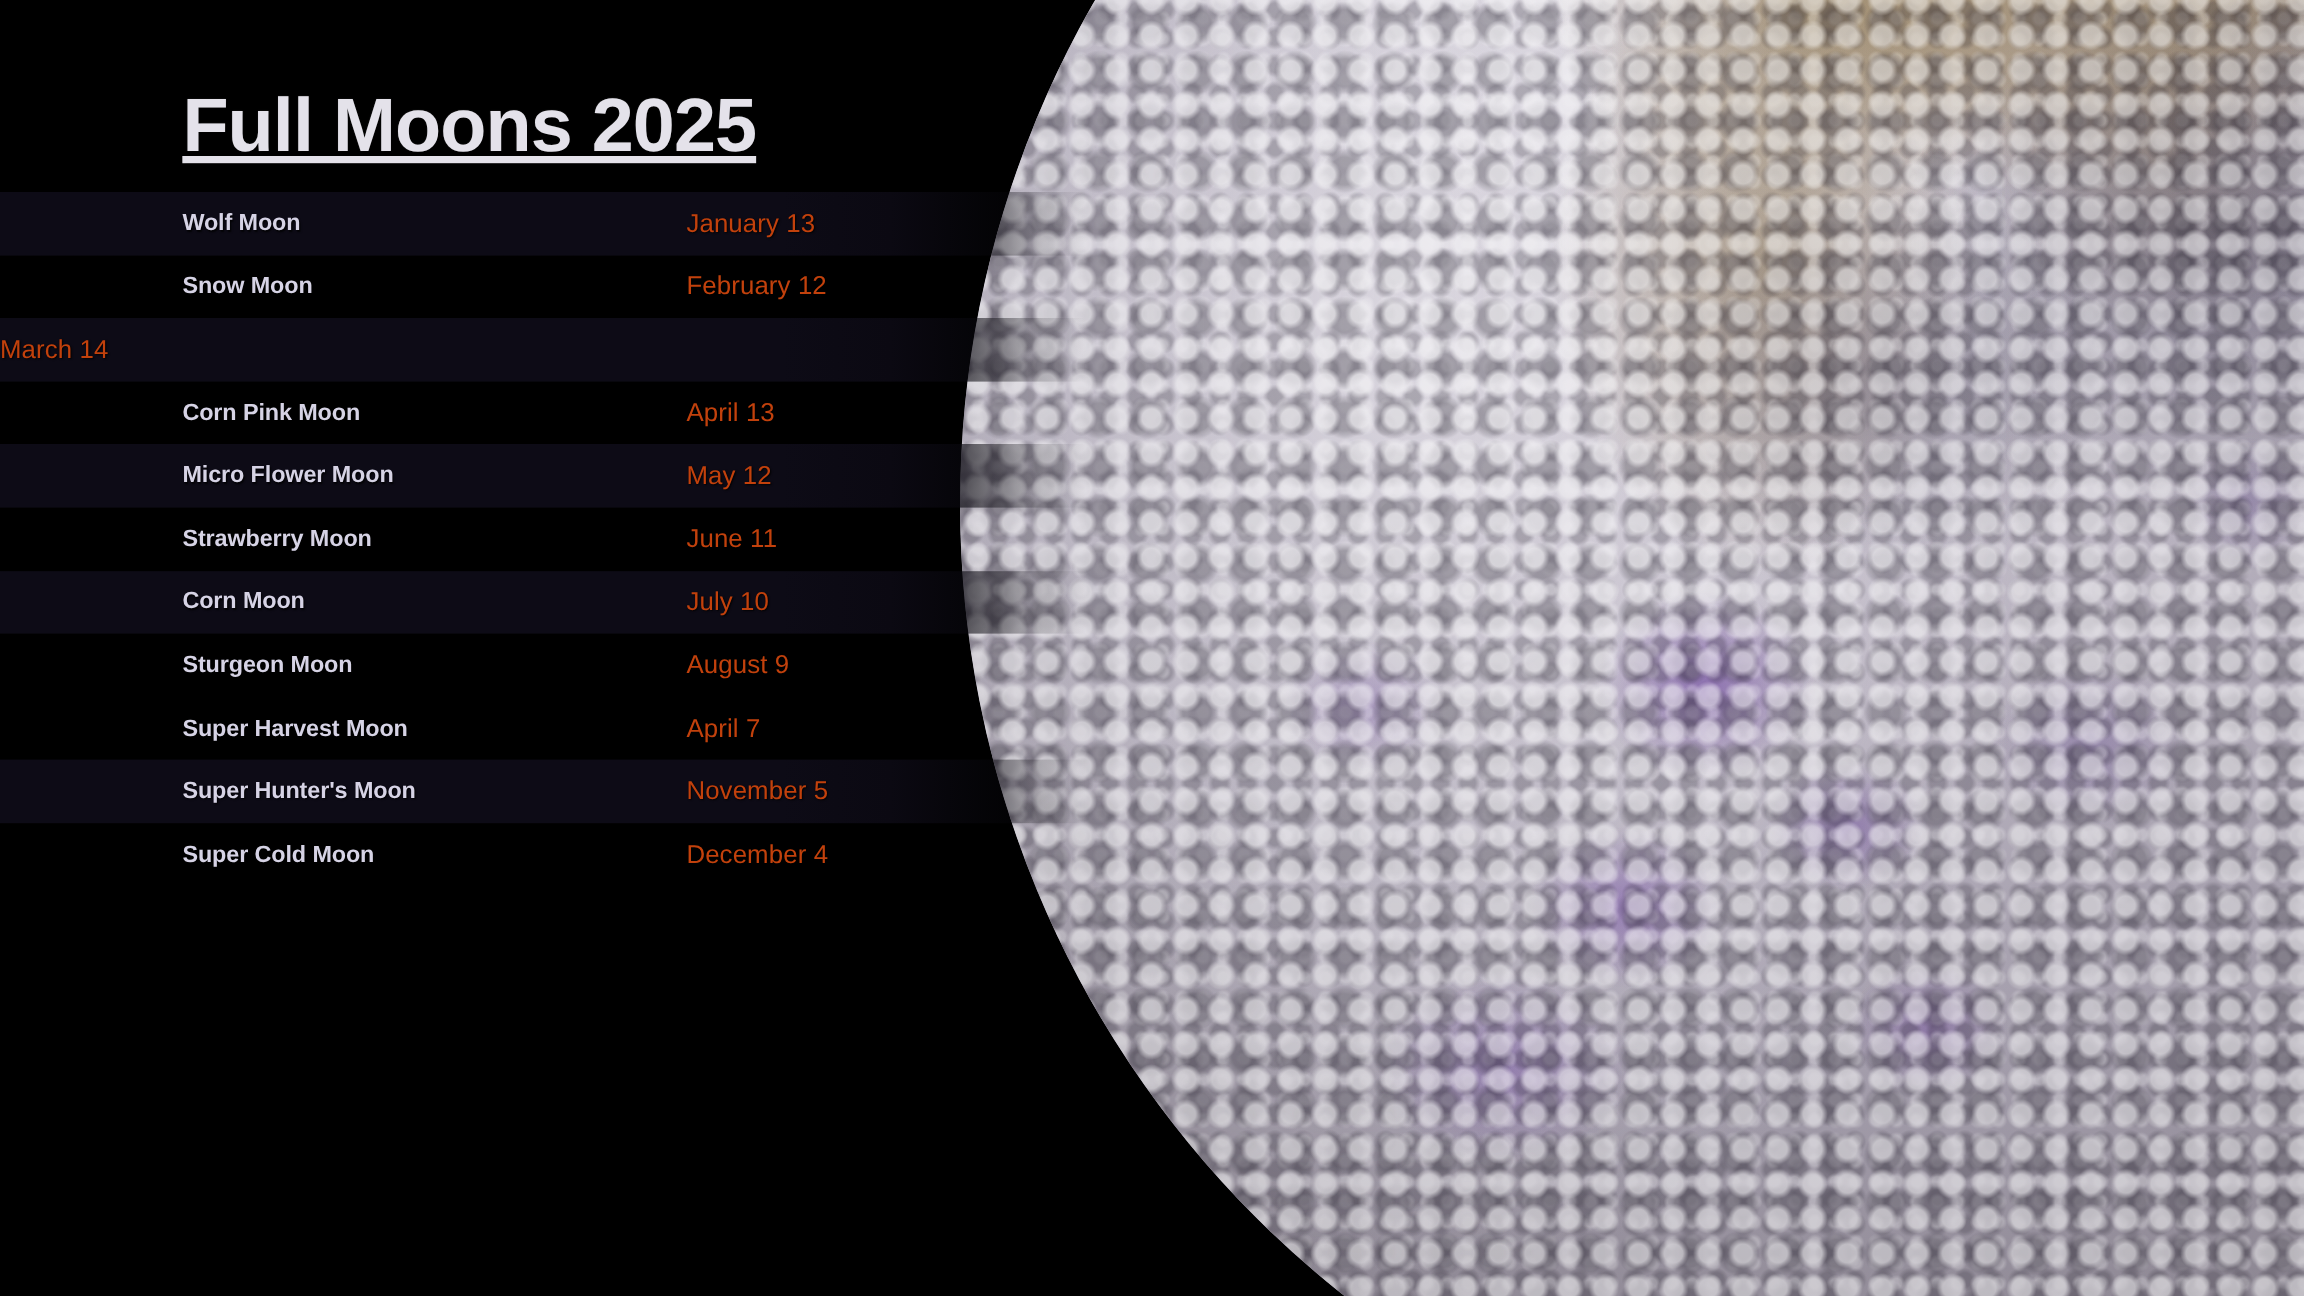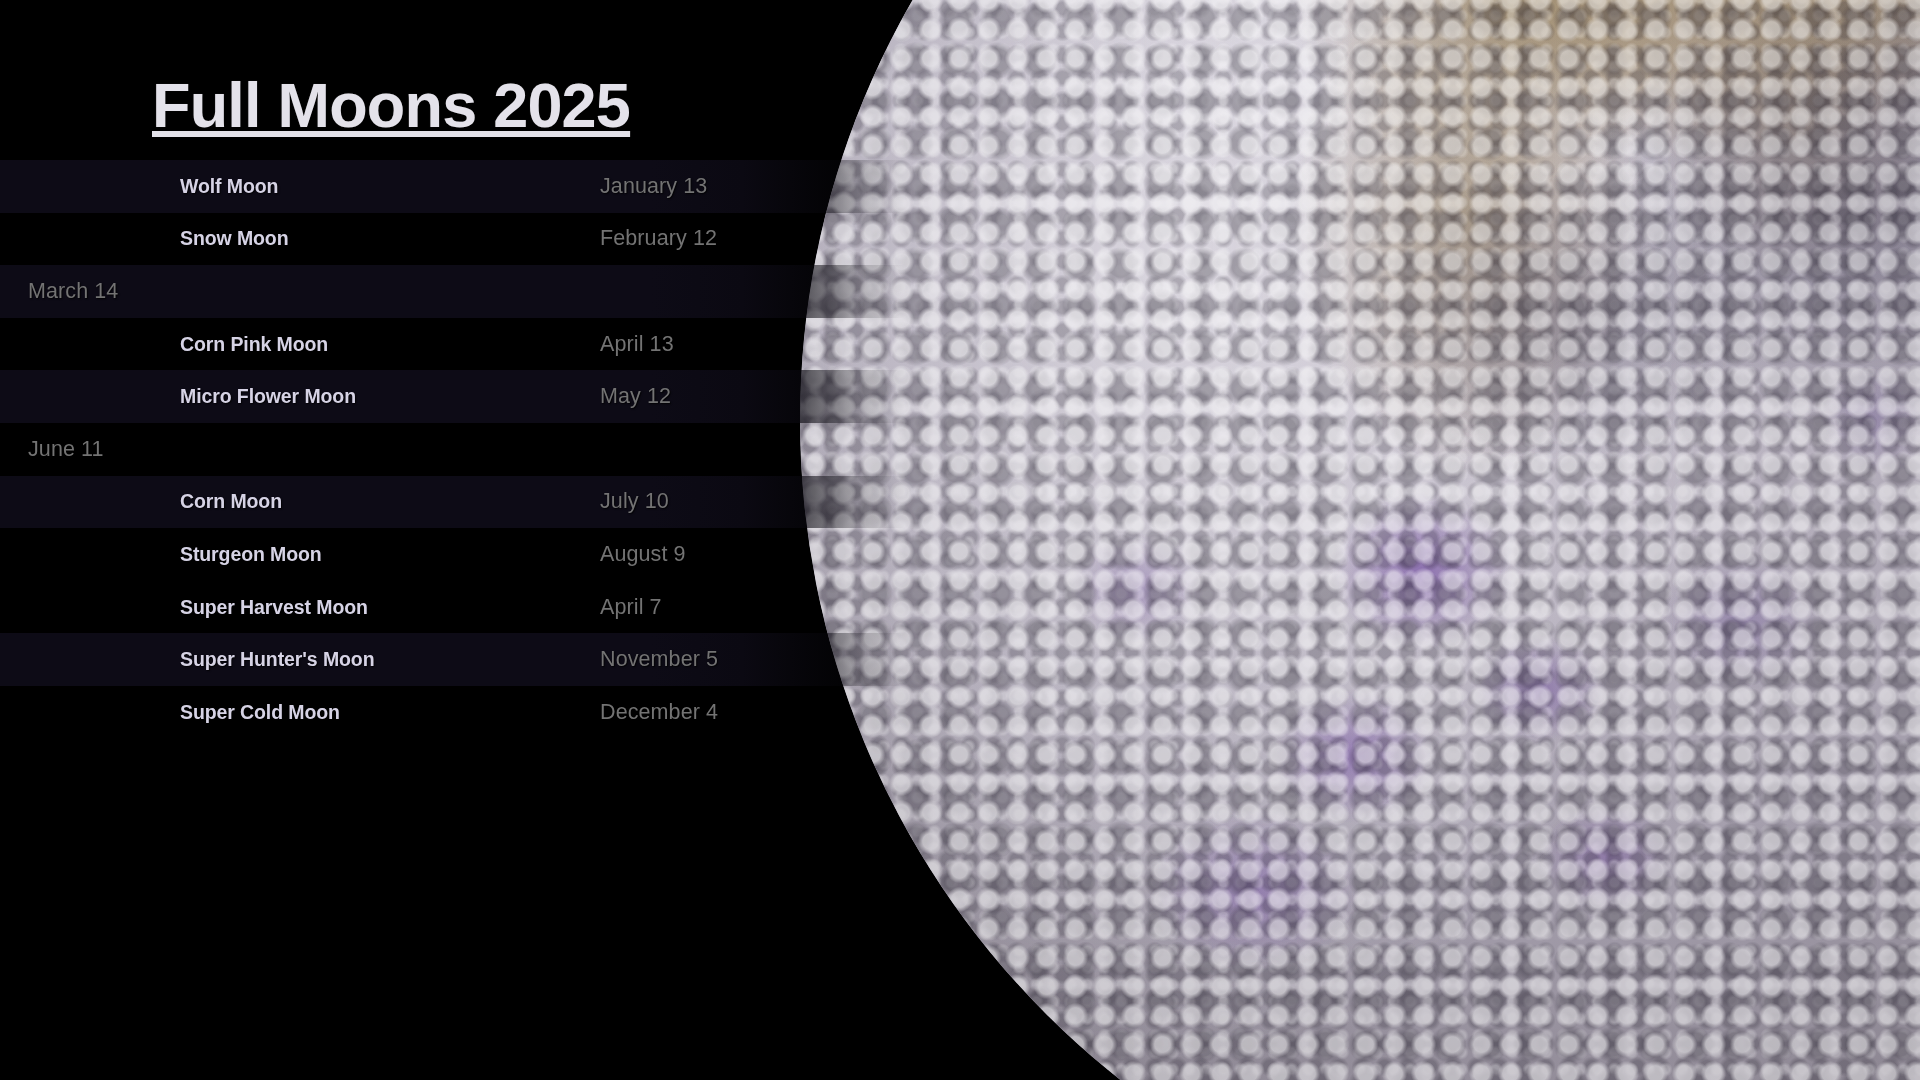--- a/index.html
+++ b/index.html
@@ -161,21 +161,20 @@
     left: 0;
     top: 160px;
     width: 980px;
   }
   .moon-row {
     position: relative;
     height: 52.6px;
     display: flex;
     align-items: center;
     background: transparent;
-    padding-left: 28px;
   }
   .moon-row.striped::before {
     content: "";
     position: absolute;
     left: 0;
     top: 0;
     width: 905px;
     height: 100%;
     background: linear-gradient(to right,
       #0d0b16 0%,
@@ -197,21 +196,21 @@
     color: #d6d3e5;
     text-shadow: 1px 1px 1.5px rgba(0,0,0,0.8);
     white-space: nowrap;
   }
   .moon-date {
     position: relative;
     z-index: 1;
     font-size: 21.5px;
     font-weight: 400;
     letter-spacing: 0.1px;
-    color: #737373;
+    color: #c2410c;
     text-shadow: 1px 1px 1.5px rgba(0,0,0,0.8);
     white-space: nowrap;
   }
 </style>
 </head>
 <body>
 
 <div id="stage">
 
   <div id="moon-photo">
@@ -247,20 +246,21 @@
         </div>
         <div class="moon-row">
           <span class="moon-name">Corn Pink Moon</span>
           <span class="moon-date">April 13</span>
         </div>
         <div class="moon-row striped">
           <span class="moon-name">Micro Flower Moon</span>
           <span class="moon-date">May 12</span>
         </div>
         <div class="moon-row">
+          <span class="moon-name">Strawberry Moon</span>
           <span class="moon-date">June 11</span>
         </div>
         <div class="moon-row striped">
           <span class="moon-name">Corn Moon</span>
           <span class="moon-date">July 10</span>
         </div>
         <div class="moon-row">
           <span class="moon-name">Sturgeon Moon</span>
           <span class="moon-date">August 9</span>
         </div>

